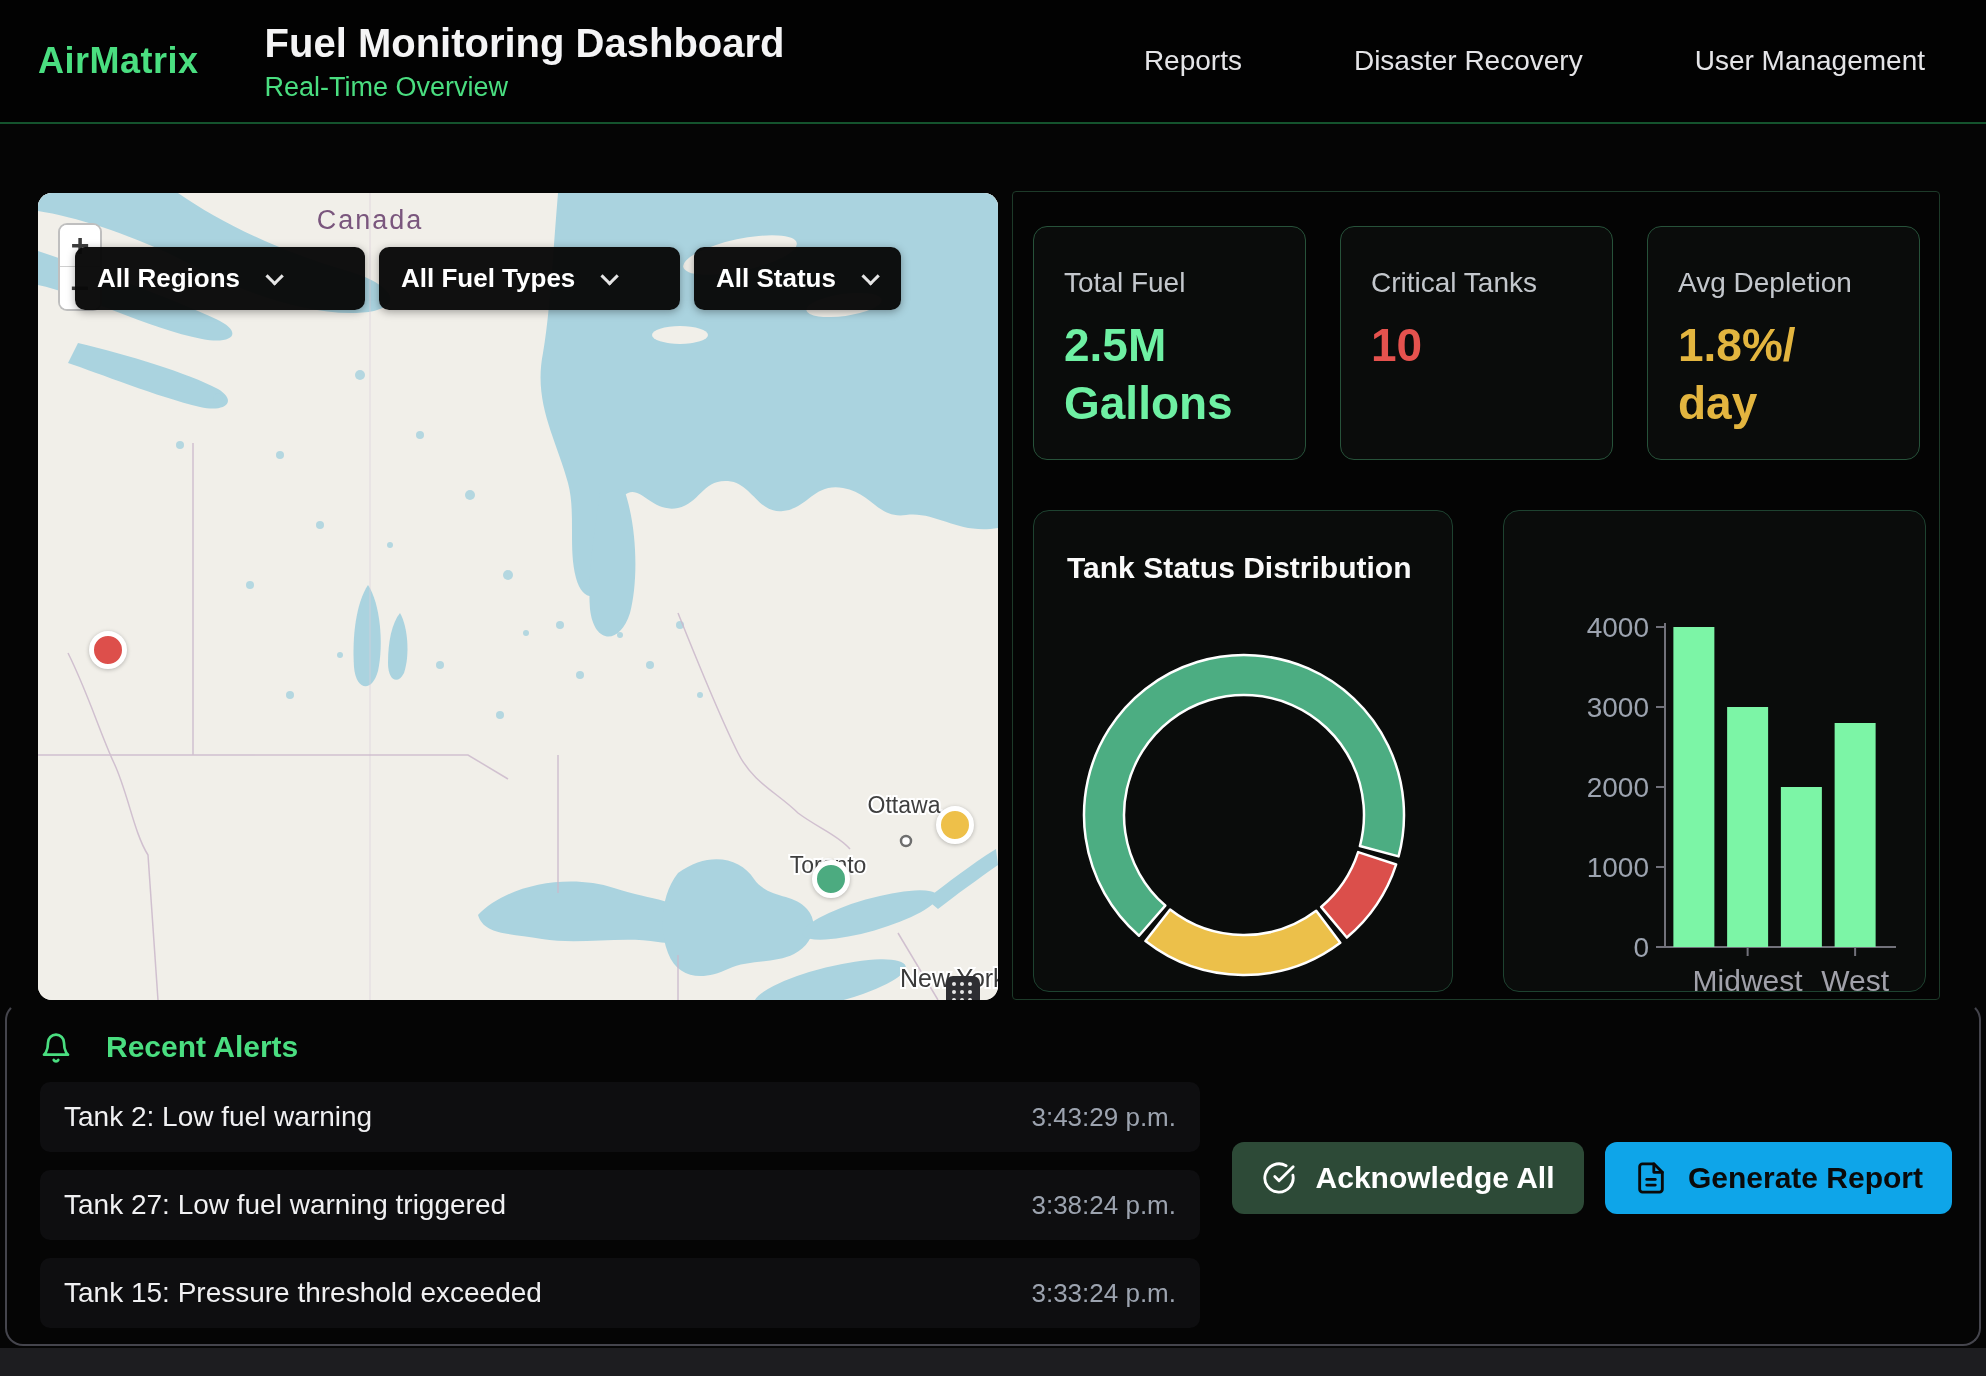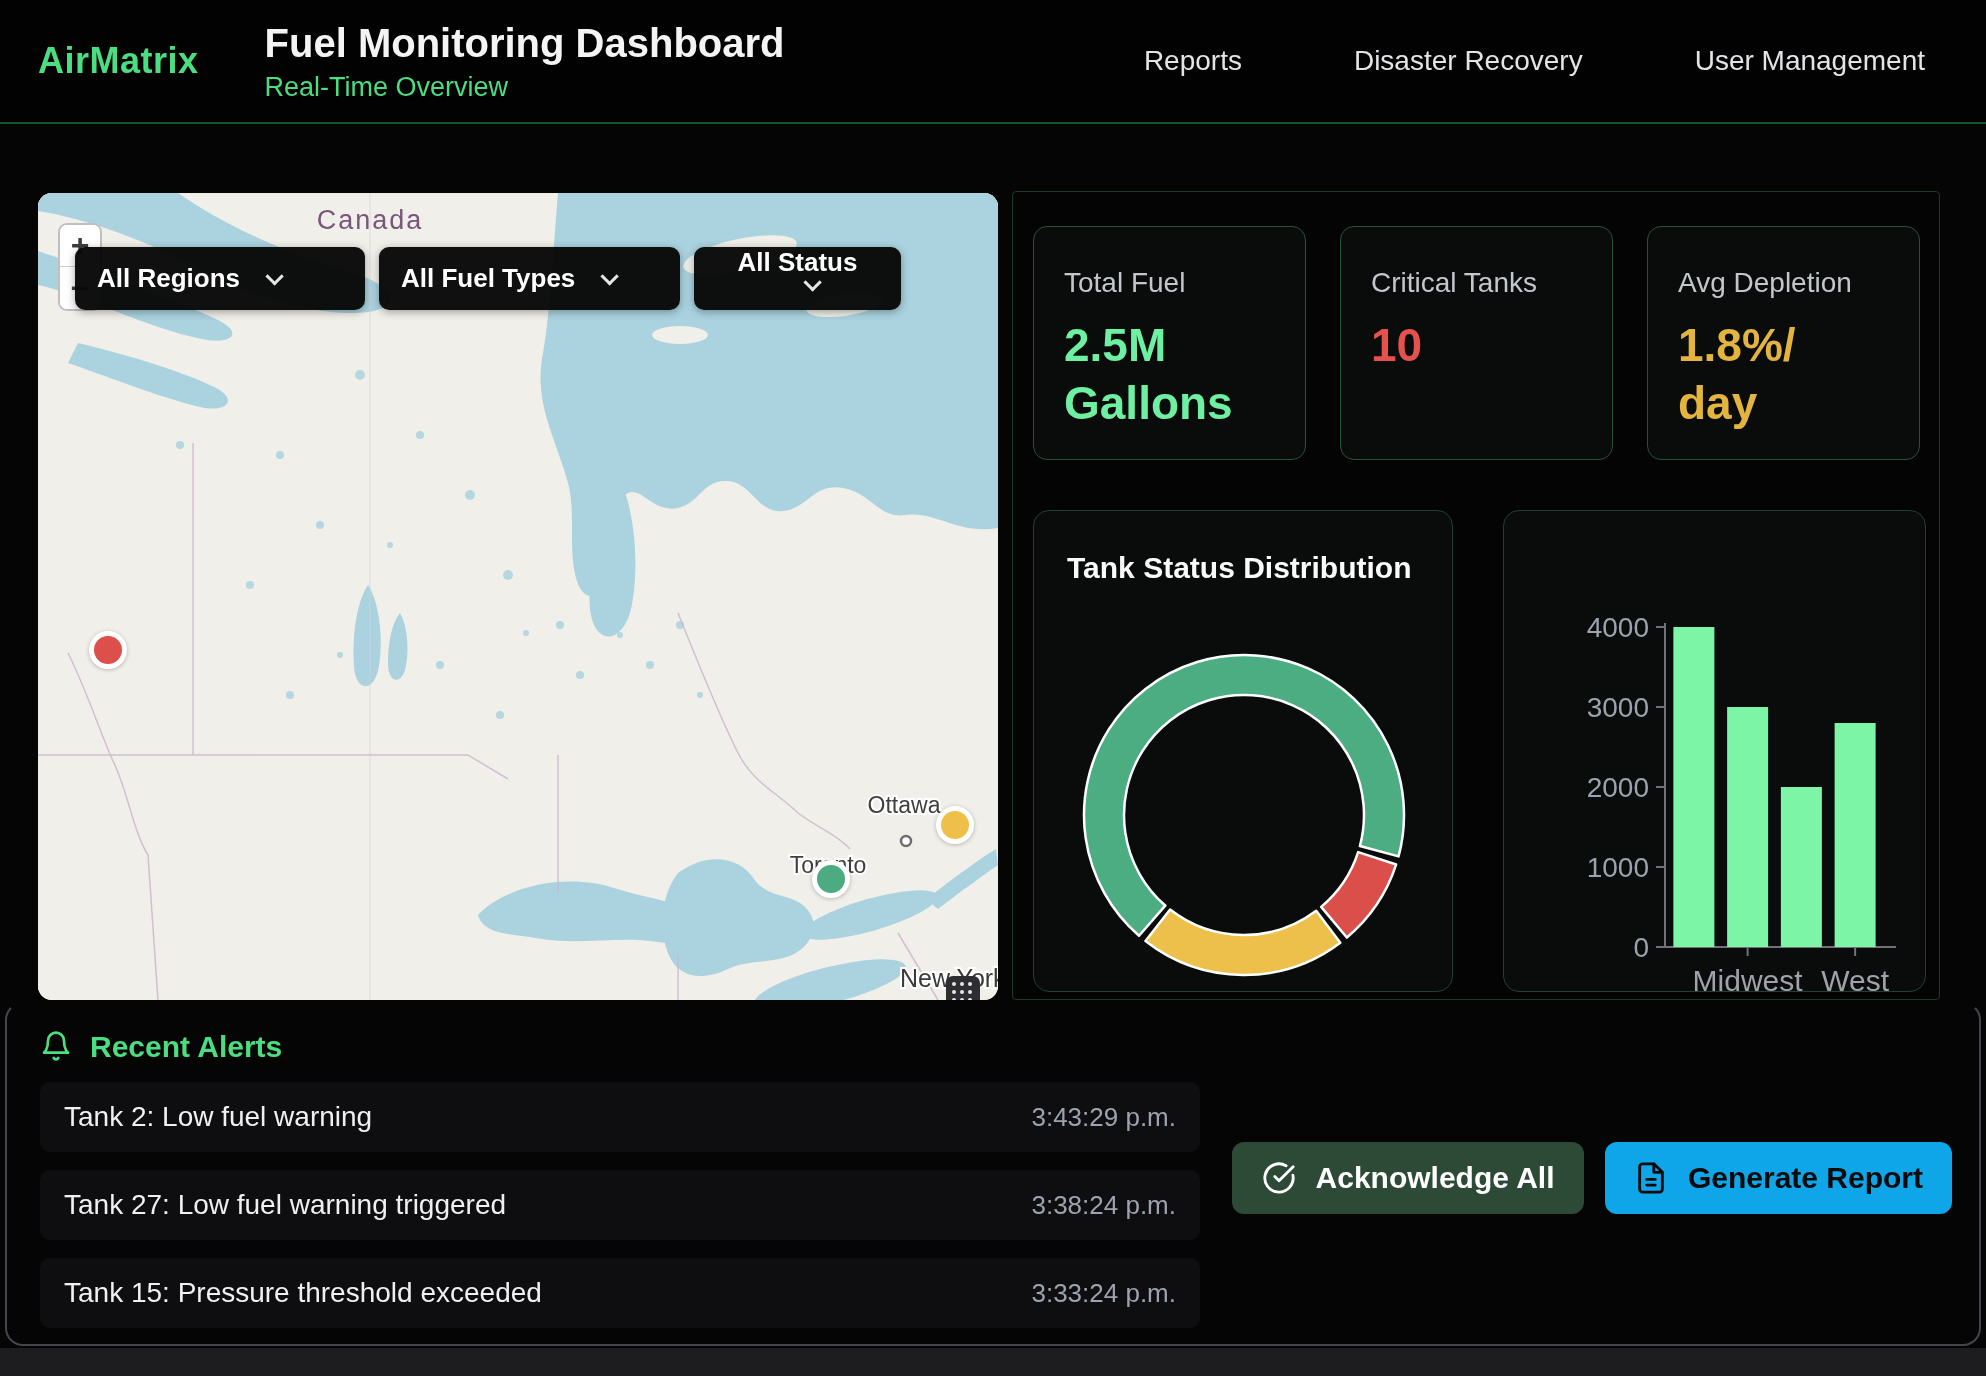--- a/index.html
+++ b/index.html
@@ -27,21 +27,21 @@
   .zoom-btn { width:100%; height:42px; background:#fff; color:#3c3c3c; font-size:32px; font-weight:bold;
               display:flex; align-items:center; justify-content:center; border:none; cursor:pointer; }
   .zoom-btn:first-child { border-bottom:1px solid #cfcfcf; }
 
   .map-filters { position:absolute; left:37px; top:54px; display:flex; gap:14px; z-index:2; }
   .filter-btn { height:63px; background:rgba(8,8,8,.97); border-radius:10px; color:#fff;
                 display:flex; align-items:center; font-size:26px; font-weight:600;
                 padding:0 22px; cursor:pointer; box-shadow:0 2px 8px rgba(0,0,0,.35); }
   .filter-btn .chev { width:13px; height:13px; border-right:3px solid #e5e5e5; border-bottom:3px solid #e5e5e5;
                       transform:rotate(45deg) translateY(-3px); margin-left:26px; }
-  .f-regions { width:290px; } .f-fuel { width:301px; } .f-status { width:207px;flex-direction:column; }
+  .f-regions { width:290px; } .f-fuel { width:301px; } .f-status { width:207px; }
 
   .marker { position:absolute; width:38px; height:38px; border-radius:50%;
             border:5px solid #fff; transform:translate(-50%,-50%); z-index:3; cursor:pointer;
             box-shadow:0 1px 4px rgba(0,0,0,.25); }
 
   .attrib-btn { position:absolute; right:18px; bottom:-8px; width:34px; height:32px;
                 background:#2e2e32; border-radius:7px; z-index:3; display:flex;
                 align-items:flex-start; justify-content:center; padding-top:6px; cursor:pointer; }
   .attrib-btn .dots { display:grid; grid-template-columns:repeat(3,6px); grid-auto-rows:6px; gap:2px; }
   .attrib-btn .dots i { width:4px; height:4px; border-radius:50%; background:#e5e5e5; }
@@ -58,21 +58,21 @@
   .charts-row { position:absolute; left:20px; top:318px; display:flex; gap:50px; }
   .chart-card { position:relative; height:482px; background:#0a0c0b; border:1.5px solid #1e4230;
                 border-radius:16px; }
   .chart-card h2 { position:absolute; left:33px; top:40px; color:#fafafa; font-size:30px; font-weight:bold; }
   .card-donut { width:420px; } .card-bars { width:423px; }
   .chart-card svg { position:absolute; left:0; top:0; }
 
   
   .alerts-panel { position:absolute; left:5px; top:1002px; width:1976px; height:344px;
                   border:2px solid #45454d; border-top-color:transparent; border-radius:18px; }
-  .alerts-head { position:absolute; left:33px; top:26px; display:flex; align-items:flex-start; gap:18px; }
+  .alerts-head { position:absolute; left:33px; top:26px; display:flex; align-items:flex-end; gap:34px; }
   .alerts-head h2 { color:#4ade80; font-size:30px; font-weight:bold; }
   .alerts-list { position:absolute; left:33px; top:78px; width:1160px; }
   .alert-row { height:70px; margin-bottom:18px; background:#0e0e10; border-radius:10px;
                display:flex; align-items:center; justify-content:space-between;
                padding:0 24px; cursor:pointer; }
   .alert-msg { color:#f0f0f2; font-size:28px; }
   .alert-time { color:#9ca3af; font-size:26px; }
 
   .alerts-actions { position:absolute; left:1225px; top:138px; display:flex; gap:21px; }
   .btn { height:72px; border:none; border-radius:12px; display:flex; align-items:center;

